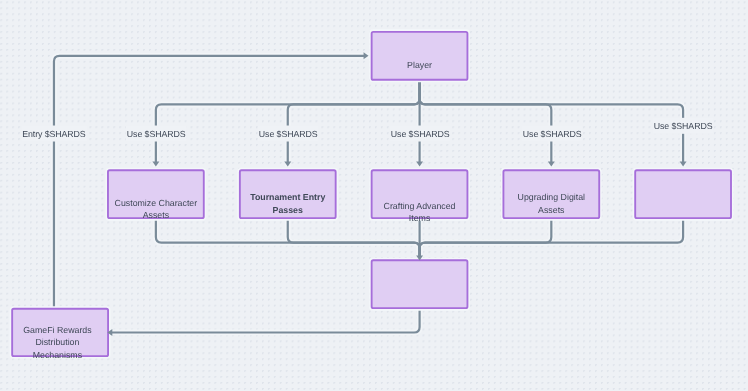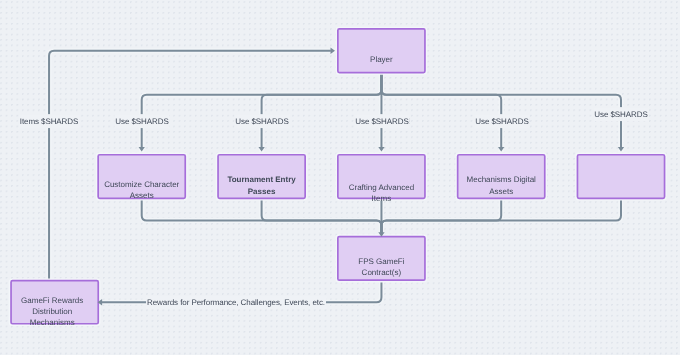--- a/index.html
+++ b/index.html
@@ -110,42 +110,39 @@
   </svg>
 
   <div class="node" style="left:337.0px;top:28.1px;width:88.8px;height:45.3px;">Player</div>
 
   <div class="node" style="left:97.3px;top:153.9px;width:88.8px;height:54px;">Customize Character
 Assets</div>
   <div class="node" style="left:217.2px;top:153.9px;width:88.8px;height:45.3px;font-weight:bold;">Tournament Entry
 Passes</div>
   <div class="node" style="left:337.0px;top:153.9px;width:88.8px;height:60px;">Crafting Advanced
 Items</div>
-  <div class="node" style="left:456.8px;top:153.9px;width:88.8px;height:45.3px;">Mechanisms Digital
+  <div class="node" style="left:456.8px;top:153.9px;width:88.8px;height:45.3px;">Upgrading Digital
 Assets</div>
 
-  <div class="node" style="left:337.0px;top:235.7px;width:88.8px;height:45.3px;">FPS GameFi
-Contract(s)</div>
   <div class="node" style="left:10.2px;top:279.8px;width:84px;height:44.8px;">GameFi Rewards
 Distribution
 Mechanisms</div>
 
   <svg id="arrowlayer" viewBox="0 0 680 355">
     <g class="arrowheads" fill="#7a8b99" stroke="none">
       <path d="M335,50.75 L330.5,47.6 L330.5,53.9 z"></path>
       <path d="M141.7,151.4 L138.55,146.9 L144.85,146.9 z"></path>
       <path d="M261.6,151.4 L258.45,146.9 L264.75,146.9 z"></path>
       <path d="M381.45,151.4 L378.3,146.9 L384.6,146.9 z"></path>
       <path d="M501.2,151.4 L498.05,146.9 L504.35,146.9 z"></path>
       <path d="M621,151.4 L617.85,146.9 L624.15,146.9 z"></path>
       <path d="M381.45,236.8 L378.3,232.3 L384.6,232.3 z"></path>
       <path d="M97.6,302.25 L102.1,299.1 L102.1,305.4 z"></path>
     </g>
   </svg>
 
-  <div class="elabel" style="left:49.05px;top:120.9px;">Items $SHARDS</div>
+  <div class="elabel" style="left:49.05px;top:120.9px;">Entry $SHARDS</div>
   <div class="elabel" style="left:142px;top:120.9px;">Use $SHARDS</div>
   <div class="elabel" style="left:262px;top:120.9px;">Use $SHARDS</div>
   <div class="elabel" style="left:381.5px;top:120.9px;">Use $SHARDS</div>
   <div class="elabel" style="left:501.5px;top:120.9px;">Use $SHARDS</div>
   <div class="elabel" style="left:621px;top:114.4px;">Use $SHARDS</div>
-  <div class="elabel" style="left:235.8px;top:302.2px;">Rewards for Performance, Challenges, Events, etc.</div>
 </div>
 
 </body></html>

